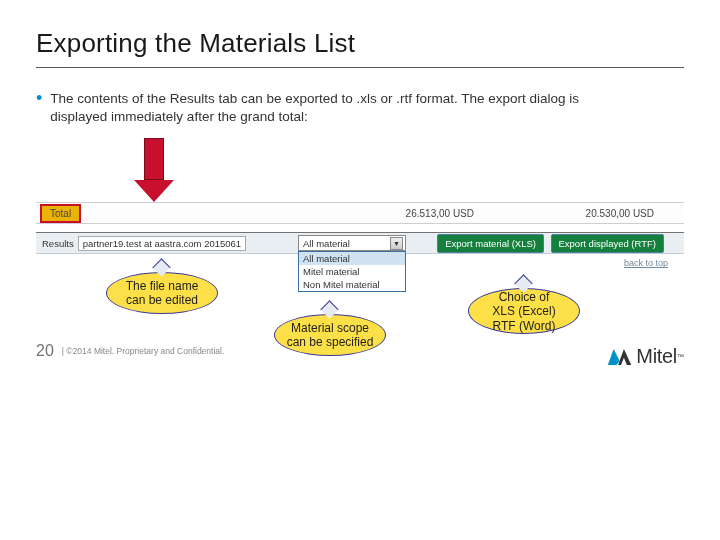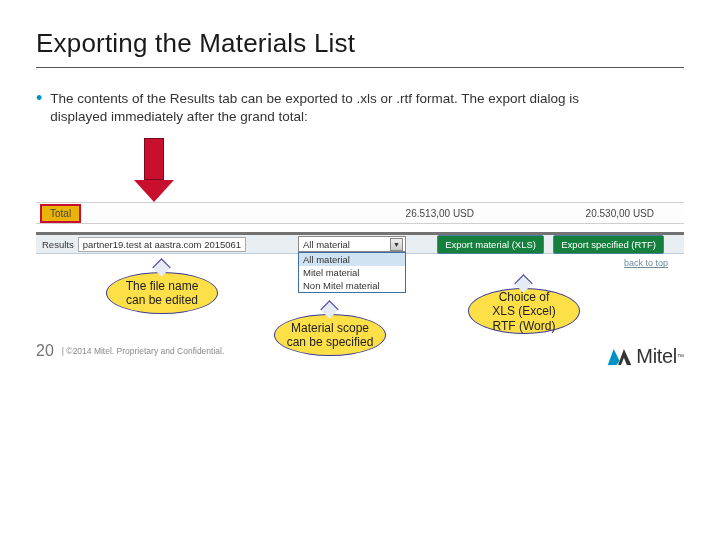--- a/index.html
+++ b/index.html
@@ -15,21 +15,21 @@
   .arrow-wrap { position: absolute; left: 108px; top: -16px; }
   .arrow-shaft { width: 20px; height: 42px; background: #c8102e; border: 1px solid #7a0b1d; }
   .arrow-head { width: 0; height: 0; border-left: 20px solid transparent; border-right: 20px solid transparent; border-top: 22px solid #c8102e; margin-left: -10px; }
   .arrow-head2 { position: absolute; top: 41px; left: -11px; width: 0; height: 0; border-left: 21px solid transparent; border-right: 21px solid transparent; border-top: 23px solid #7a0b1d; z-index: -1; }
 
   .bar1 { position: absolute; top: 48px; left: 0; right: 0; height: 22px; background: #fdfdfd; border-top: 1px solid #cfcfcf; border-bottom: 1px solid #cfcfcf; display: flex; align-items: center; font-size: 10px; color: #444; }
   .tot-box { border: 2px solid #c8102e; padding: 2px 8px; margin-left: 4px; background: #eab308; font-size: 10px; }
   .num1 { position: absolute; right: 210px; }
   .num2 { position: absolute; right: 30px; }
 
-  .bar2 { position: absolute; top: 78px; left: 0; right: 0; height: 22px; background: #e9eef2; border-top: 3px solid #737373; border-bottom: 1px solid #c0cdd6; display: flex; align-items: center; font-size: 9.5px; color: #333; }
+  .bar2 { position: absolute; top: 78px; left: 0; right: 0; height: 22px; background: #e9eef2; border-top: 1px solid #737373; border-bottom: 1px solid #c0cdd6; display: flex; align-items: center; font-size: 9.5px; color: #333; }
   .results-l { margin-left: 6px; }
   .results-box { background: #fff; border: 1px solid #aaa; padding: 1px 4px; margin-left: 4px; min-width: 130px; }
   .dropdown { position: absolute; left: 262px; width: 108px; }
   .dd-head { background: #fff; border: 1px solid #888; height: 16px; display: flex; align-items: center; justify-content: space-between; padding: 0 2px 0 4px; font-size: 9.5px; }
   .dd-caret { width: 13px; height: 13px; background: linear-gradient(#eee,#ccc); border: 1px solid #888; display: flex; align-items: center; justify-content: center; font-size: 7px; }
   .dd-list { position: absolute; top: 16px; left: 0; width: 108px; background: #fff; border: 1px solid #3a6ea5; font-size: 9.5px; }
   .dd-list div { padding: 1px 4px; }
   .dd-list .sel { background: #cfe3f3; }
   .export-btn { background: #15803d; border: 1px solid #4a7fa2; color: #fff; padding: 3px 7px; font-size: 9.5px; border-radius: 2px; }
   .btn-xls { position: absolute; right: 140px; }
@@ -90,21 +90,21 @@
           <span class="dd-caret">▼</span>
         </div>
         <div class="dd-list">
           <div class="sel">All material</div>
           <div>Mitel material</div>
           <div>Non Mitel material</div>
         </div>
       </div>
 
       <span class="export-btn btn-xls">Export material (XLS)</span>
-      <span class="export-btn btn-rtf">Export specified (RTF)</span>
+      <span class="export-btn btn-rtf">Export displayed (RTF)</span>
     </div>
 
     <span class="backtop">back to top</span>
 
     <div class="callout c1">
       <span style="white-space:pre-line;">The file name
 can be edited</span>
     </div>
     <div class="callout c2">
       <span style="white-space:pre-line;">Material scope

